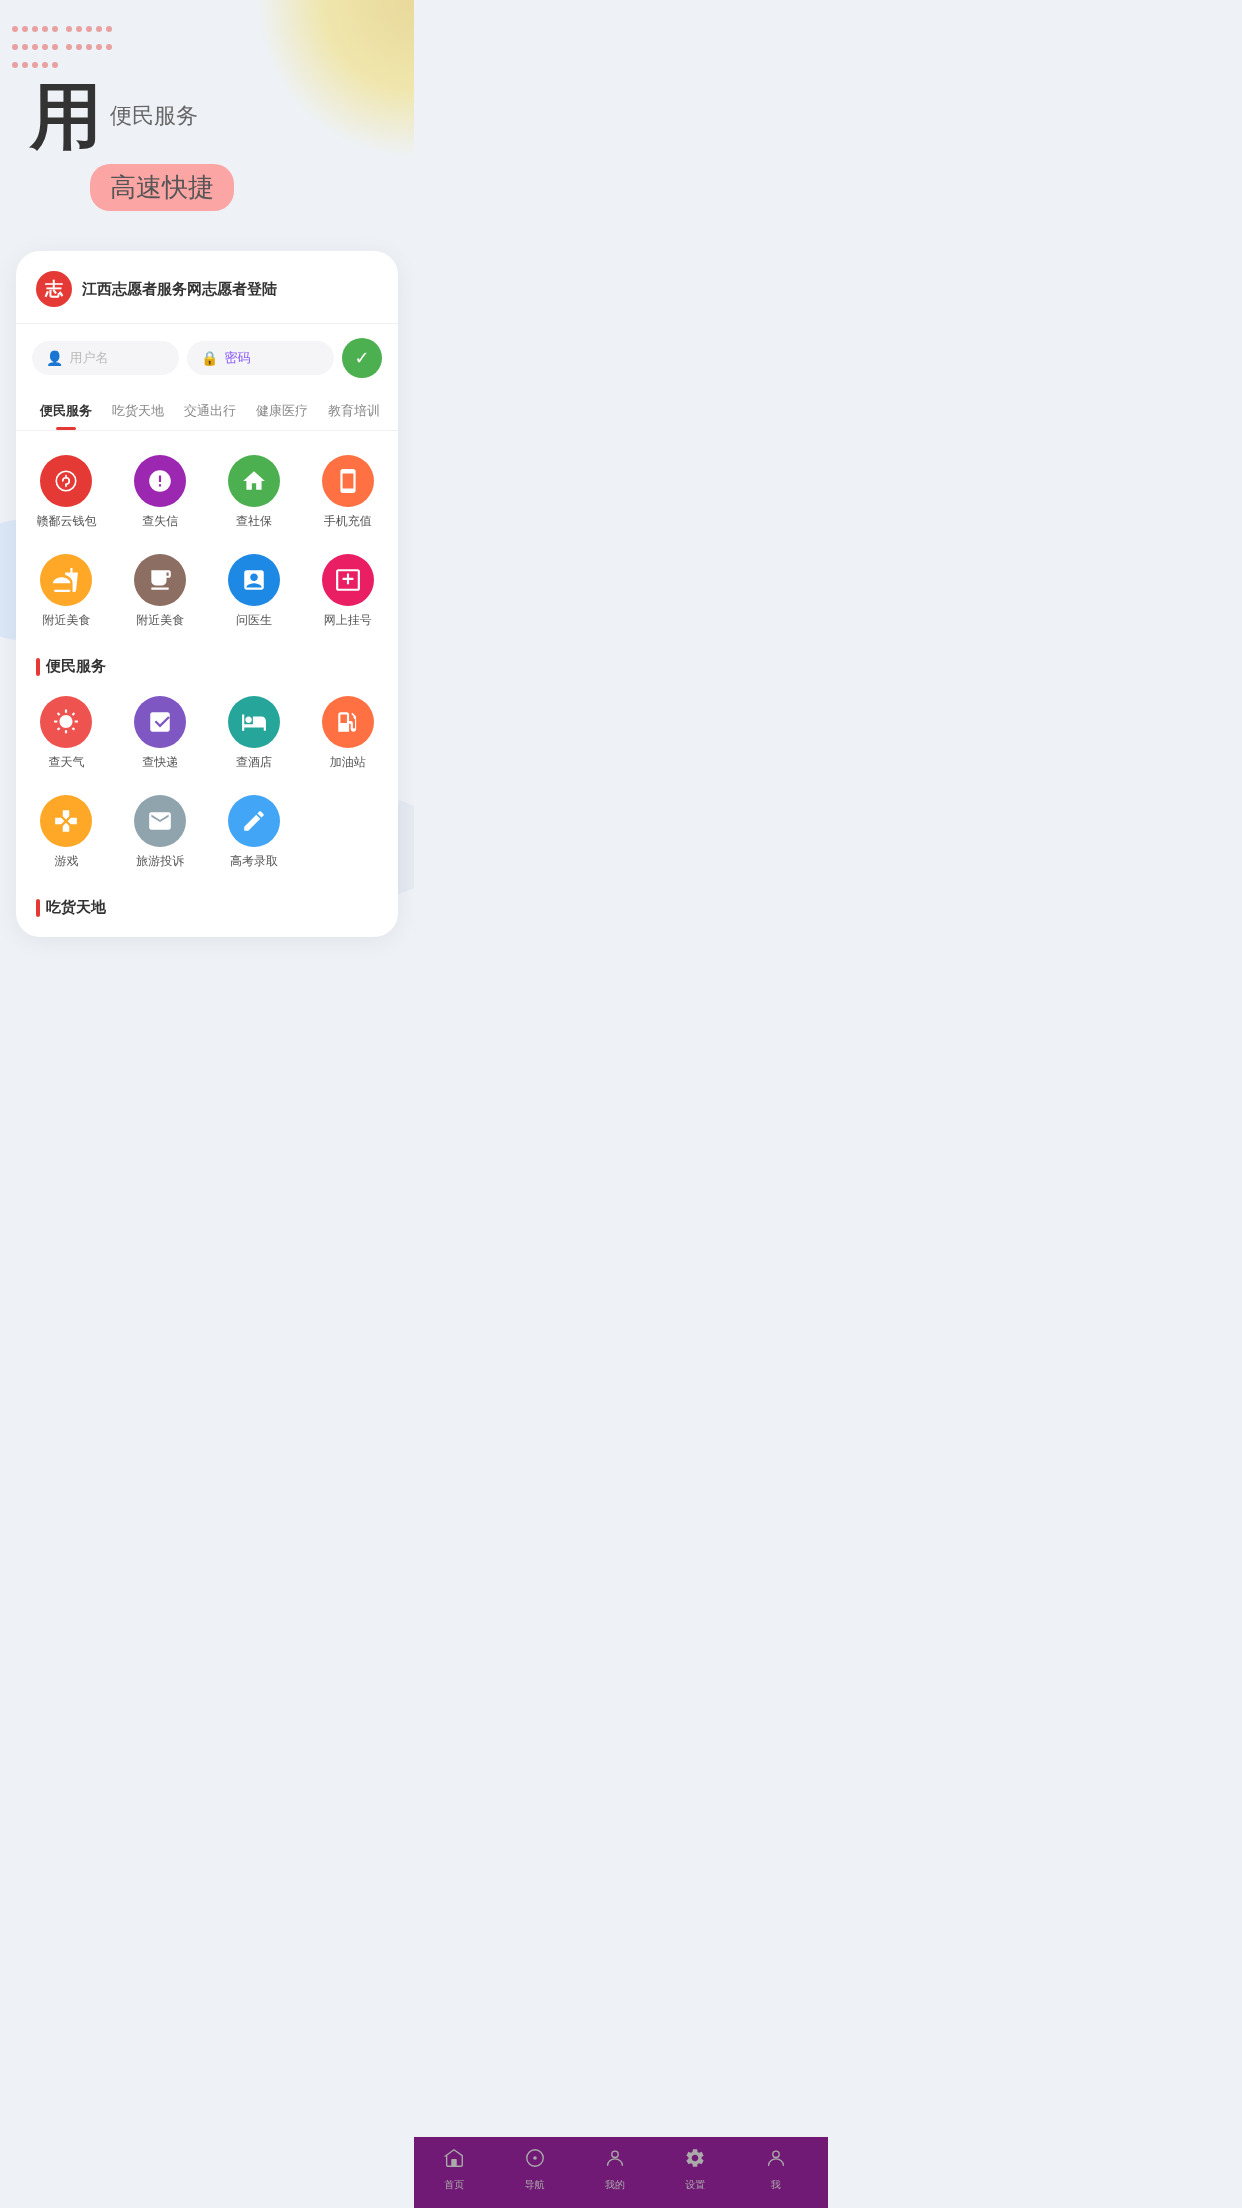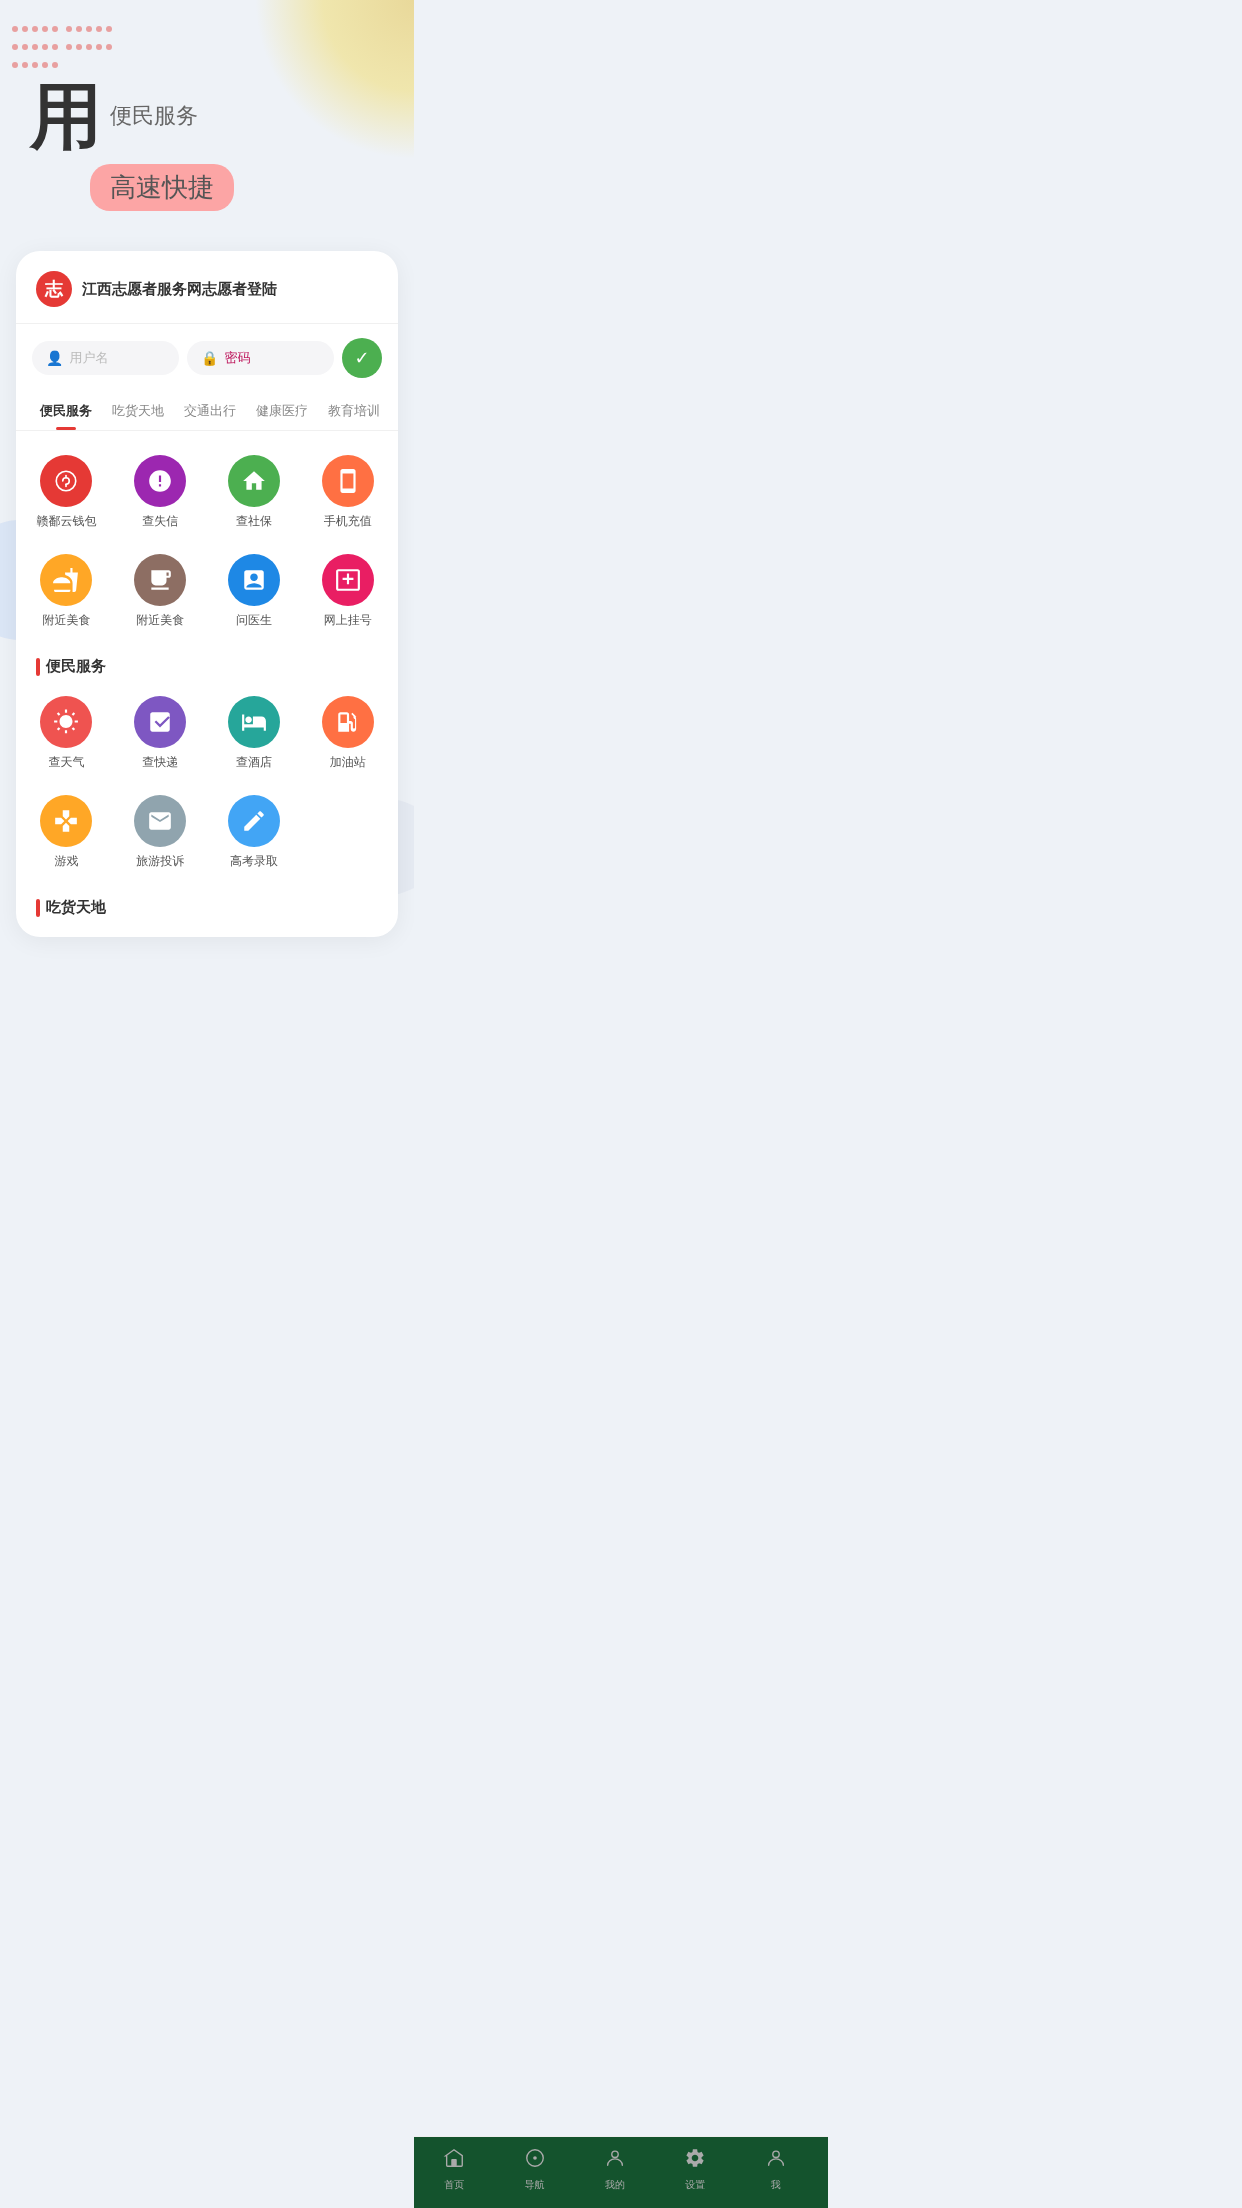--- a/index.html
+++ b/index.html
@@ -250,21 +250,21 @@
       font-weight: 600;
     }
 
     
     .bottom-nav {
       position: fixed;
       bottom: 0;
       left: 50%;
       transform: translateX(-50%);
       width: 414px;
-      background: #14532d;
+      background: #701a75;
       display: flex;
       justify-content: space-around;
       align-items: center;
       padding: 10px 12px 16px 0;
       border-top: 1px solid #eee;
       z-index: 100;
     }
     .nav-item {
       display: flex;
       flex-direction: column;
@@ -331,21 +331,21 @@
     <span class="login-title">江西志愿者服务网志愿者登陆</span>
   </div>
 
   <div class="login-inputs">
     <div class="login-input">
       <span class="login-input-icon">👤</span>
       <span style="color:#bbb;font-size:13px;">用户名</span>
     </div>
     <div class="login-input">
       <span class="login-input-icon">🔒</span>
-      <span style="color:#be185d;font-size:13px;">密码</span>
+      <span style="color:#8b5cf6;font-size:13px;">密码</span>
     </div>
     <div class="login-btn">✓</div>
   </div>
 
   <div class="tabs">
     <div class="tab-item active">便民服务</div>
     <div class="tab-item">吃货天地</div>
     <div class="tab-item">交通出行</div>
     <div class="tab-item">健康医疗</div>
     <div class="tab-item">教育培训</div>

